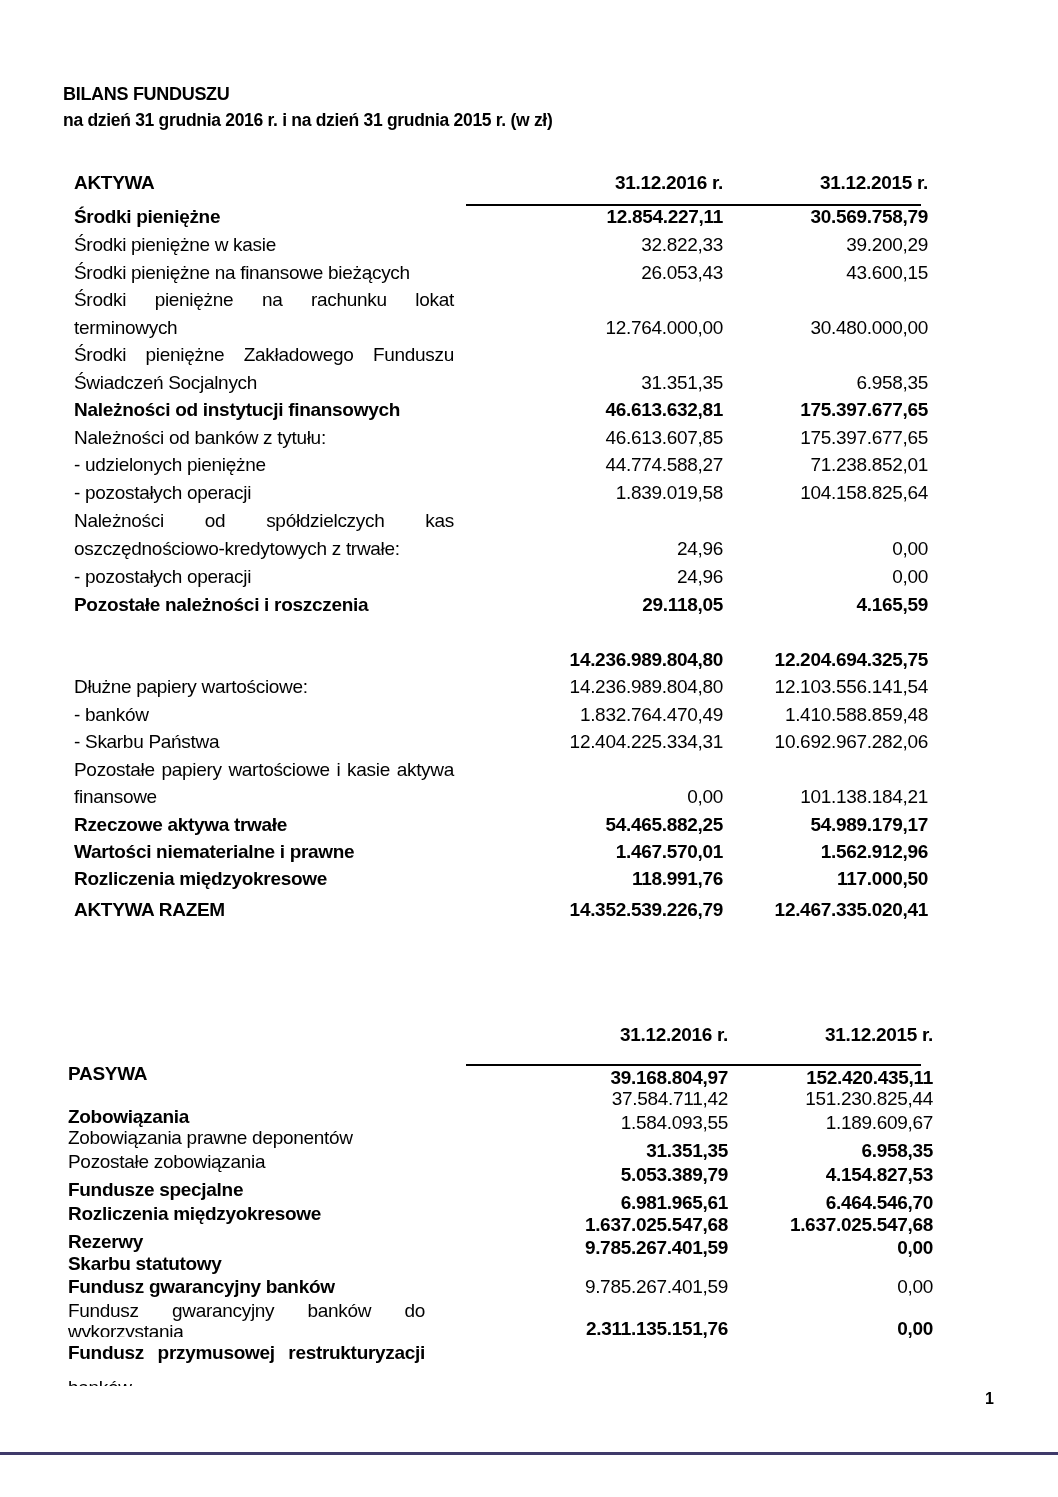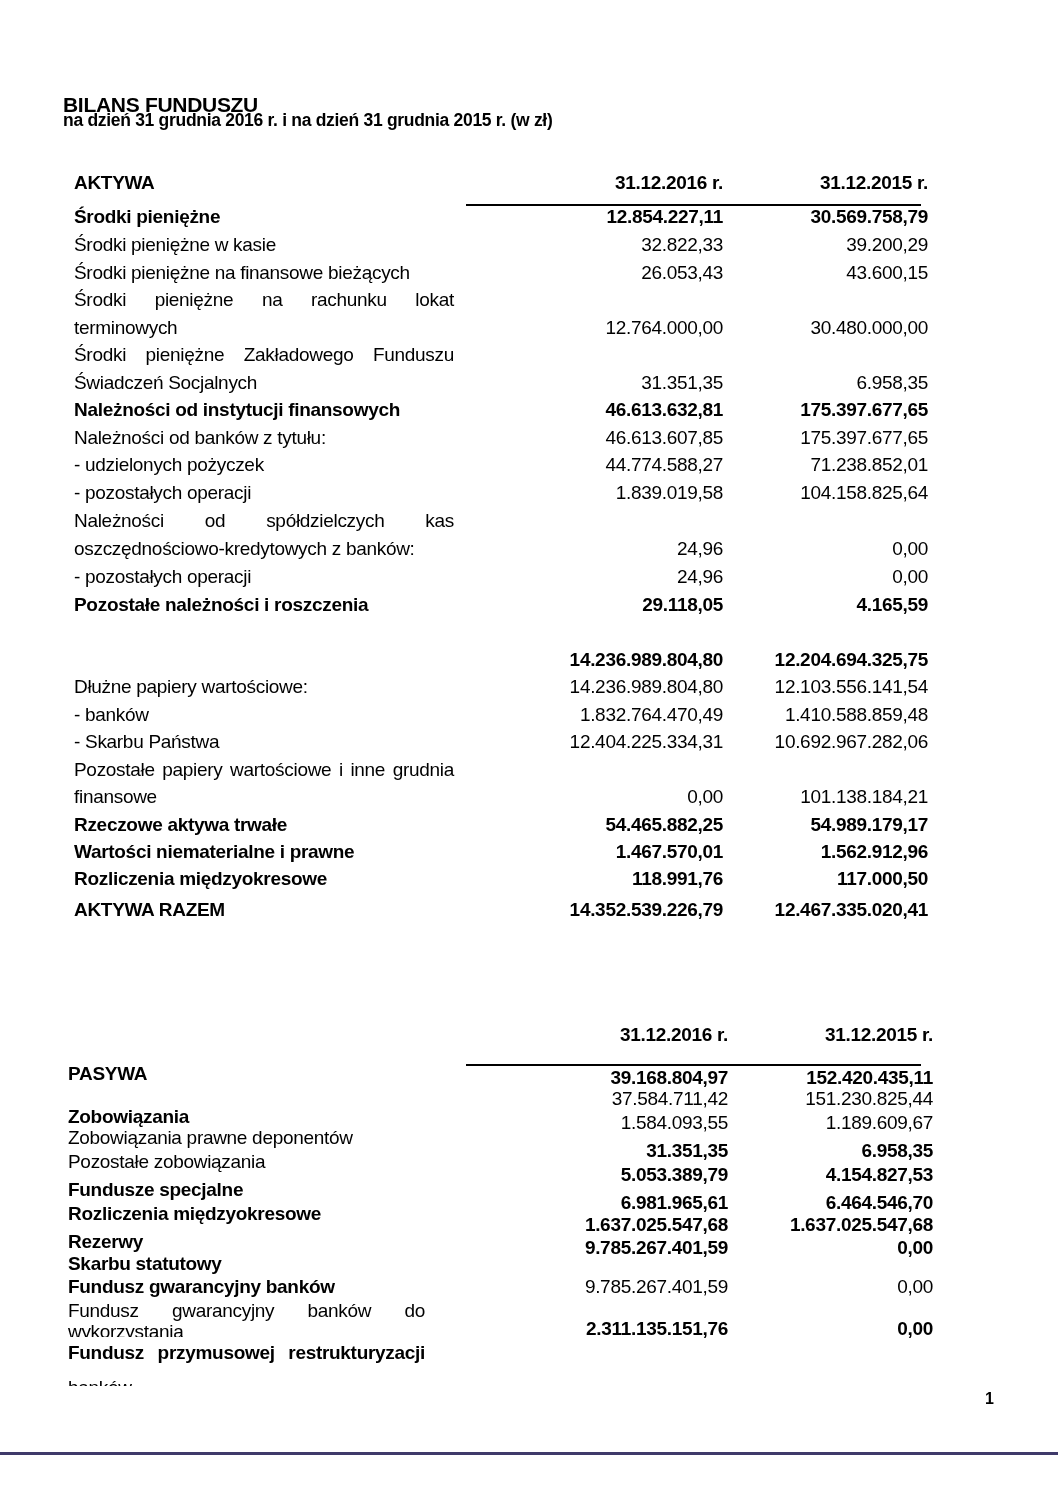--- a/index.html
+++ b/index.html
@@ -1,20 +1,20 @@
 <!DOCTYPE html>
 <html><head>
 <meta charset="utf-8">
 <style>
   html, body { margin: 0; padding: 0; background: #ffffff; }
   body {
     width: 1058px; height: 1497px; position: relative; overflow: hidden;
     font-family: "Liberation Sans", sans-serif; color: #000;
   }
-  .title { position: absolute; left: 63px; top: 93px; font-weight: bold; font-size: 21px; letter-spacing: -0.3px; }
+  .title { position: absolute; left: 63px; top: 84px; font-weight: bold; font-size: 18px; letter-spacing: -0.3px; }
   .subtitle { position: absolute; left: 63px; top: 110px; font-weight: bold; font-size: 17.5px; letter-spacing: -0.3px; }
 
   .row { position: absolute; left: 0; width: 1058px; height: 24px; font-size: 19px; letter-spacing: -0.3px; padding-left: 13px; }
   .row .label { position: absolute; top: 0; white-space: nowrap; }
   .row .label.justify { text-align: justify; text-align-last: justify; white-space: normal; }
   .row .v1 { position: absolute; right: 348px; top: 0; text-align: left; white-space: nowrap; }
   .row .v2 { position: absolute; right: 143px; top: 0; text-align: center; white-space: nowrap; }
   .row.bold { font-weight: bold; }
 
   .a .label { left: 74px; }
@@ -78,34 +78,34 @@
   <span class="label">Należności od instytucji finansowych</span>
   <span class="v1">46.613.632,81</span>
   <span class="v2">175.397.677,65</span>
 </div>
 <div class="row a" style="top:427px">
   <span class="label">Należności od banków z tytułu:</span>
   <span class="v1">46.613.607,85</span>
   <span class="v2">175.397.677,65</span>
 </div>
 <div class="row a" style="top:454px">
-  <span class="label">- udzielonych pożyczek</span>
+  <span class="label">- udzielonych pieniężne</span>
   <span class="v1">44.774.588,27</span>
   <span class="v2">71.238.852,01</span>
 </div>
 <div class="row a" style="top:482px">
   <span class="label">- pozostałych operacji</span>
   <span class="v1">1.839.019,58</span>
   <span class="v2">104.158.825,64</span>
 </div>
 <div class="row a" style="top:510px">
   <span class="label justify" style="width:380px">Należności od spółdzielczych kas</span>
 </div>
 <div class="row a" style="top:538px">
-  <span class="label">oszczędnościowo-kredytowych z banków:</span>
+  <span class="label">oszczędnościowo-kredytowych z trwałe:</span>
   <span class="v1">24,96</span>
   <span class="v2">0,00</span>
 </div>
 <div class="row a" style="top:566px">
   <span class="label">- pozostałych operacji</span>
   <span class="v1">24,96</span>
   <span class="v2">0,00</span>
 </div>
 <div class="row a bold" style="top:594px">
   <span class="label">Pozostałe należności i roszczenia</span>
@@ -125,21 +125,21 @@
   <span class="label">- banków</span>
   <span class="v1">1.832.764.470,49</span>
   <span class="v2">1.410.588.859,48</span>
 </div>
 <div class="row a" style="top:731px">
   <span class="label">- Skarbu Państwa</span>
   <span class="v1">12.404.225.334,31</span>
   <span class="v2">10.692.967.282,06</span>
 </div>
 <div class="row a" style="top:759px">
-  <span class="label justify" style="width:380px">Pozostałe papiery wartościowe i inne grudnia</span>
+  <span class="label justify" style="width:380px">Pozostałe papiery wartościowe i kasie aktywa</span>
 </div>
 <div class="row a" style="top:786px">
   <span class="label">finansowe</span>
   <span class="v1">0,00</span>
   <span class="v2">101.138.184,21</span>
 </div>
 <div class="row a bold" style="top:814px">
   <span class="label">Rzeczowe aktywa trwałe</span>
   <span class="v1">54.465.882,25</span>
   <span class="v2">54.989.179,17</span>

